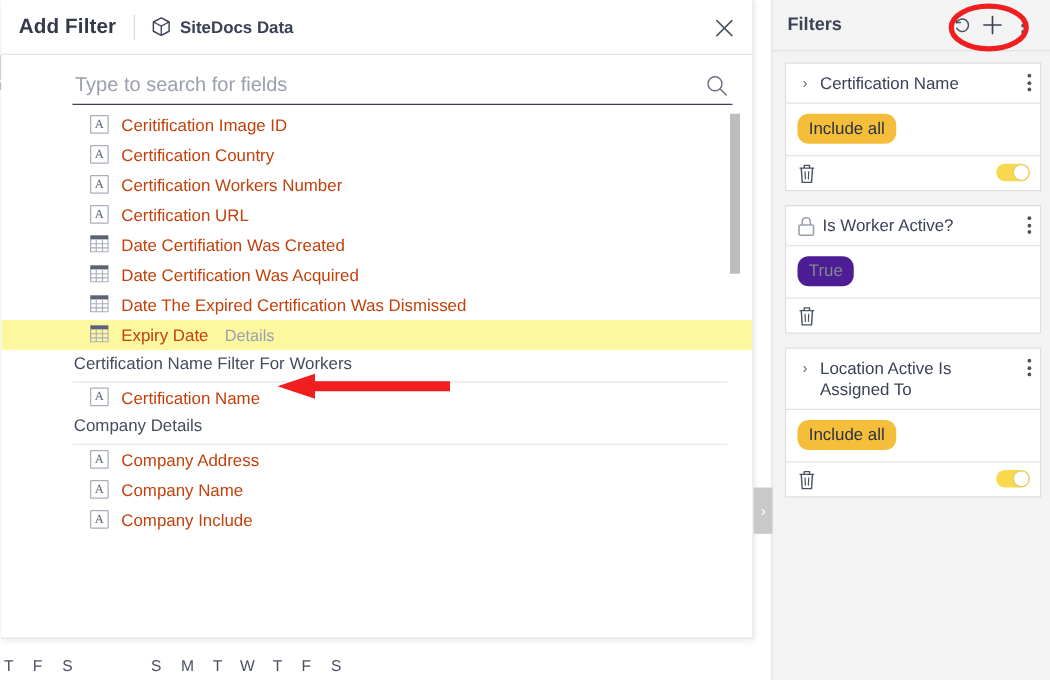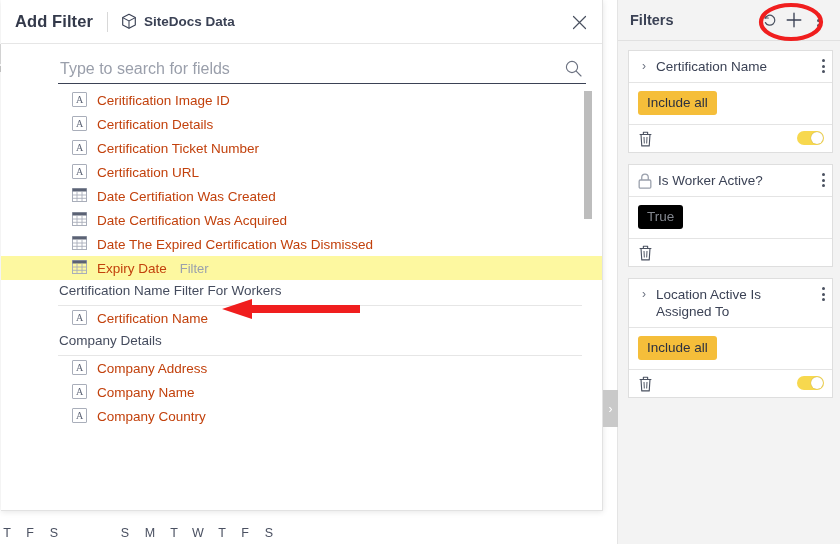--- a/index.html
+++ b/index.html
@@ -159,24 +159,24 @@
     line-height: 17px; text-align: center; cursor: pointer;
   }
   .card-lock { width: 14px; flex: 0 0 14px; margin-top: 1px; }
   .card-name {
     margin-left: 6px; font-size: 13.5px; color: #3b4255; line-height: 17px;
   }
   .card-kebab { position: absolute; right: 7px; top: 8px; cursor: pointer; }
 
   .card-body { padding: 8px 9px 9px 9px; border-bottom: 1px solid #e4e4e4; }
   .chip {
-    display: inline-block; padding: 4px 9px 5px; border-radius: 3px;
+    display: inline-block; padding: 4px 9px 5px; border-radius: 9px;
     font-size: 13.5px; color: #2c3040; background: #f5be3a;
   }
-  .chip.muted { background: #000000; color: #83878f; }
+  .chip.muted { background: #4c1d95; color: #83878f; }
 
   .card-foot {
     position: relative; height: 27px; display: flex; align-items: center;
     padding: 0 9px;
   }
   .trash { width: 15px; height: 16px; cursor: pointer; }
   .toggle {
     position: absolute; right: 8px; top: 6px; width: 27px; height: 14px;
     border-radius: 7px; background: #f7d84e; cursor: pointer;
   }
@@ -250,25 +250,25 @@
       </span>
     </div>
 
     <div class="list" id="field-list">
         <div class="field-row">
           <div class="field-icon ic-text">A</div>
           <span class="field-label">Ceritification Image ID</span>
         </div>
         <div class="field-row">
           <div class="field-icon ic-text">A</div>
-          <span class="field-label">Certification Details</span>
-        </div>
-        <div class="field-row">
-          <div class="field-icon ic-text">A</div>
-          <span class="field-label">Certification Ticket Number</span>
+          <span class="field-label">Certification Country</span>
+        </div>
+        <div class="field-row">
+          <div class="field-icon ic-text">A</div>
+          <span class="field-label">Certification Workers Number</span>
         </div>
         <div class="field-row">
           <div class="field-icon ic-text">A</div>
           <span class="field-label">Certification URL</span>
         </div>
         <div class="field-row">
           <svg class="field-icon ic-grid" viewBox="0 0 15 14">
             <rect x="0.5" y="0.5" width="14" height="13" fill="none" stroke="#a9aeba" stroke-width="1"></rect>
             <rect x="0.5" y="0.5" width="14" height="3" fill="#5b6274" stroke="none"></rect>
             <path d="M5 3.5 L5 13.5 M10 3.5 L10 13.5 M0.5 7 L14.5 7 M0.5 10.3 L14.5 10.3" stroke="#a9aeba" stroke-width="0.9"></path>
@@ -291,39 +291,39 @@
           </svg>
           <span class="field-label">Date The Expired Certification Was Dismissed</span>
         </div>
         <div class="field-row highlight">
           <svg class="field-icon ic-grid" viewBox="0 0 15 14">
             <rect x="0.5" y="0.5" width="14" height="13" fill="none" stroke="#a9aeba" stroke-width="1"></rect>
             <rect x="0.5" y="0.5" width="14" height="3" fill="#5b6274" stroke="none"></rect>
             <path d="M5 3.5 L5 13.5 M10 3.5 L10 13.5 M0.5 7 L14.5 7 M0.5 10.3 L14.5 10.3" stroke="#a9aeba" stroke-width="0.9"></path>
           </svg>
           <span class="field-label">Expiry Date</span>
-          <span class="field-action">Filter</span>
+          <span class="field-action">Details</span>
         </div>
         <div class="group-label">Certification Name Filter For Workers</div>
         <div class="field-row">
           <div class="field-icon ic-text">A</div>
           <span class="field-label">Certification Name</span>
         </div>
         <div class="group-label">Company Details</div>
         <div class="field-row">
           <div class="field-icon ic-text">A</div>
           <span class="field-label">Company Address</span>
         </div>
         <div class="field-row">
           <div class="field-icon ic-text">A</div>
           <span class="field-label">Company Name</span>
         </div>
         <div class="field-row">
           <div class="field-icon ic-text">A</div>
-          <span class="field-label">Company Country</span>
+          <span class="field-label">Company Include</span>
         </div>
       </div>
 
     <div class="list-scrollbar">
       <div class="list-thumb"></div>
     </div>
 
   </div>
 
   <div class="arrow-ann">

